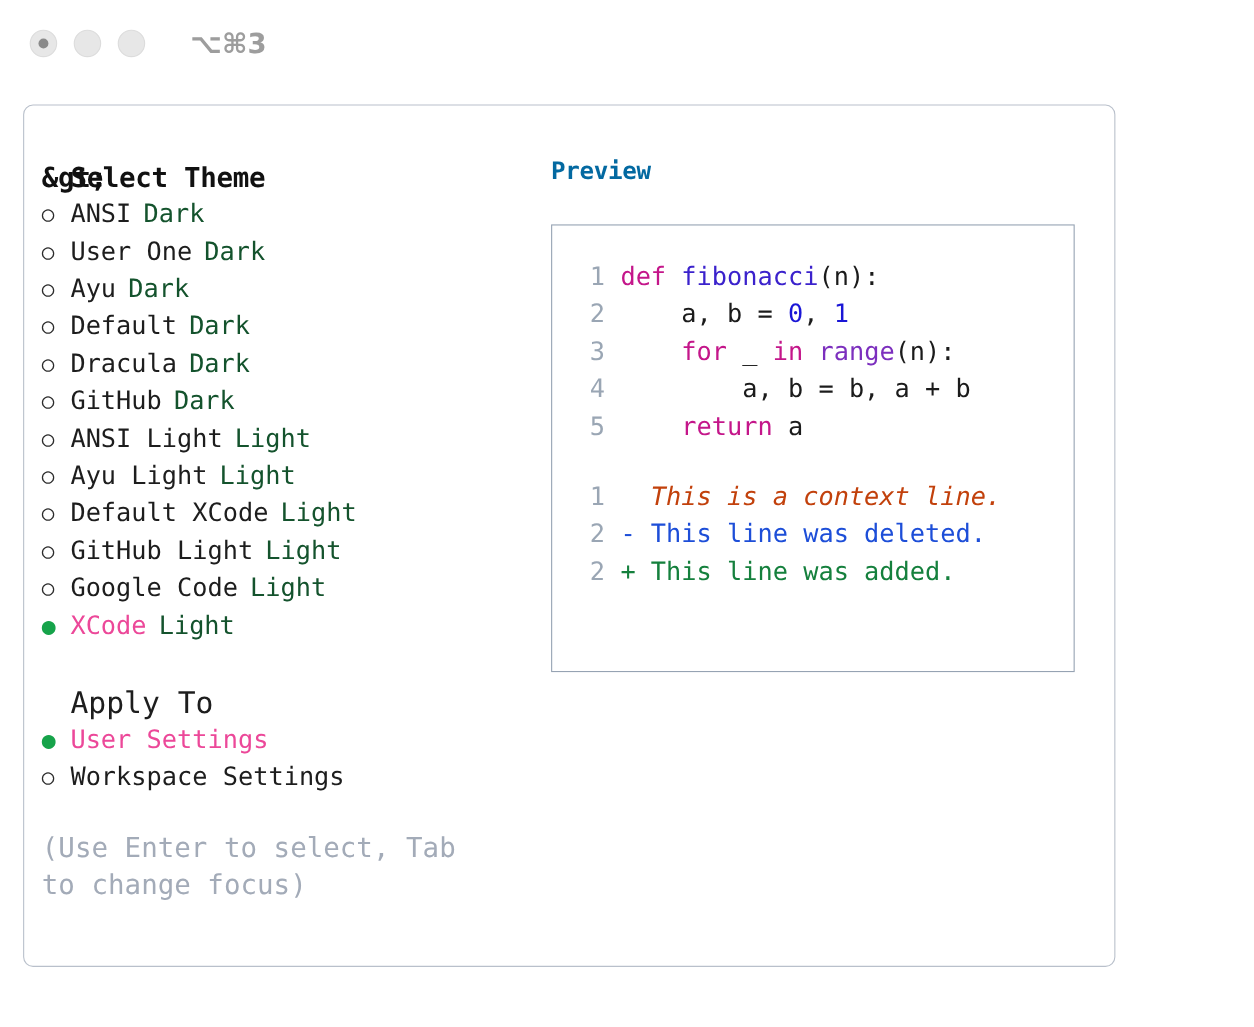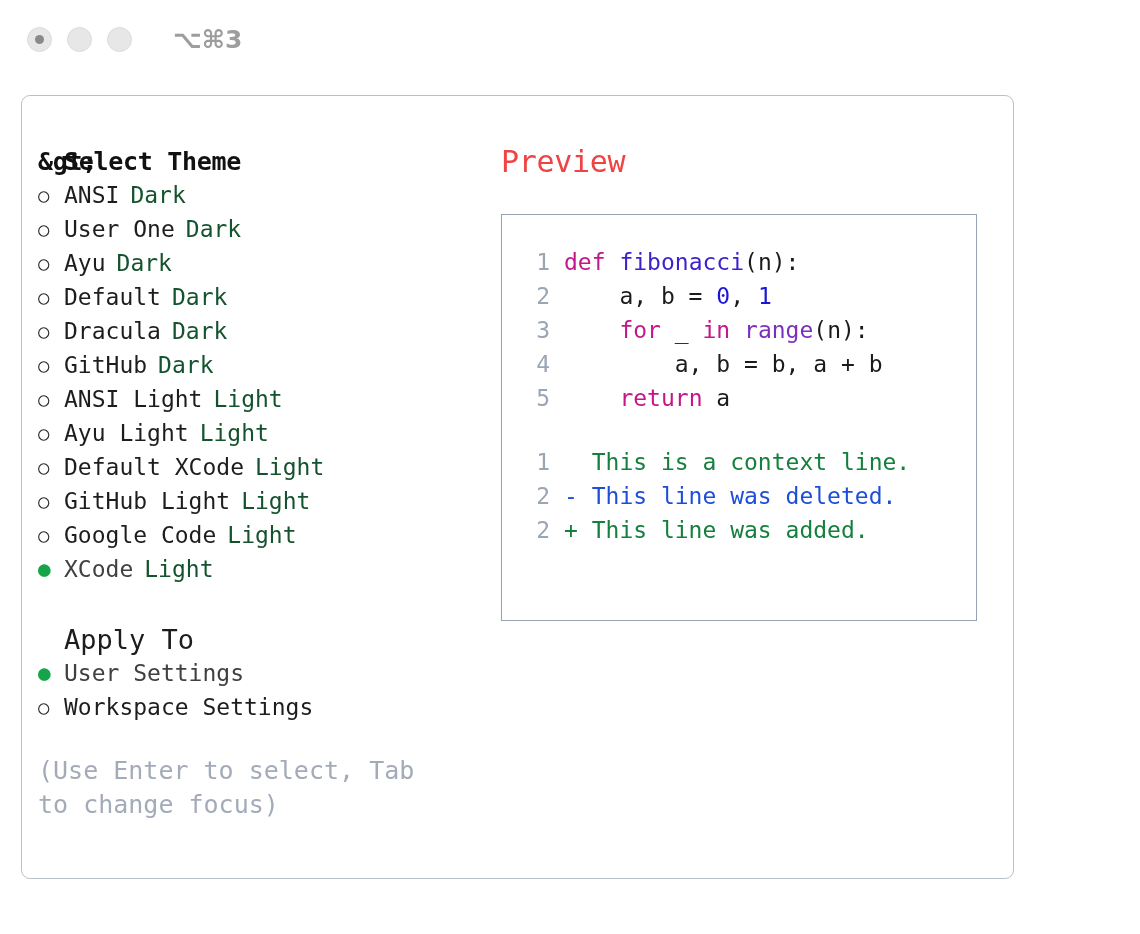--- a/index.html
+++ b/index.html
@@ -101,21 +101,21 @@
   .bullet.sel { color: #16a34a; font-size: 21px; }
   .bullet.unsel { color: #2b2b2b; font-size: 19px; }
   .hdr {
     font-weight: bold;
     font-size: 25px;
     color: #111111;
     letter-spacing: -0.3px;
   }
   .hdr .bullet { font-weight: bold; font-size: 25px; color: #111; }
   .label-name { color: #1d1d1d; }
-  .label-name.green { color: #404040; }
+  .label-name.green { color: #ec4899; }
   .variant {
     color: #14532d;
     margin-left: 11px;
   }
   .spacer-sm { height: 22px; }
   .spacer-md { height: 36px; }
   .apply-hdr {
     font-size: 27px;
     color: #1d1d1d;
     padding-left: 26px;
@@ -129,23 +129,23 @@
   }
 
   
   #right-col {
     position: absolute;
     left: 479px;
     top: 48px;
     width: 480px;
   }
   #preview-title {
-    font-size: 30px;
-    font-weight: normal;
-    color: #ef4444;
+    font-size: 22px;
+    font-weight: bold;
+    color: #0369a1;
     letter-spacing: -0.3px;
     margin-bottom: 35px;
   }
   #preview-box {
     width: 476px;
     height: 407px;
     border: 1.6px solid #96a3b3;
     box-sizing: border-box;
     background: #ffffff;
     padding: 34px 0 0 14px;
@@ -162,21 +162,21 @@
     flex: 0 0 34px;
     text-align: right;
     color: #9aa6b4;
     margin-right: 14px;
   }
   .kw   { color: #c4168a; }
   .fn   { color: #3b22cc; }
   .num  { color: #1a16d6; }
   .bi   { color: #7c2fbe; }
   .pln  { color: #1b1b1b; }
-  .ctx  { color: #15803d; }
+  .ctx  { color: #c2410c; font-style: italic; }
   .del  { color: #1d4ed8; }
   .add  { color: #15803d; }
   .gap  { height: 30px; }
 </style>
 </head>
 <body>
 
 <div id="window">
 
   <div id="titlebar">

